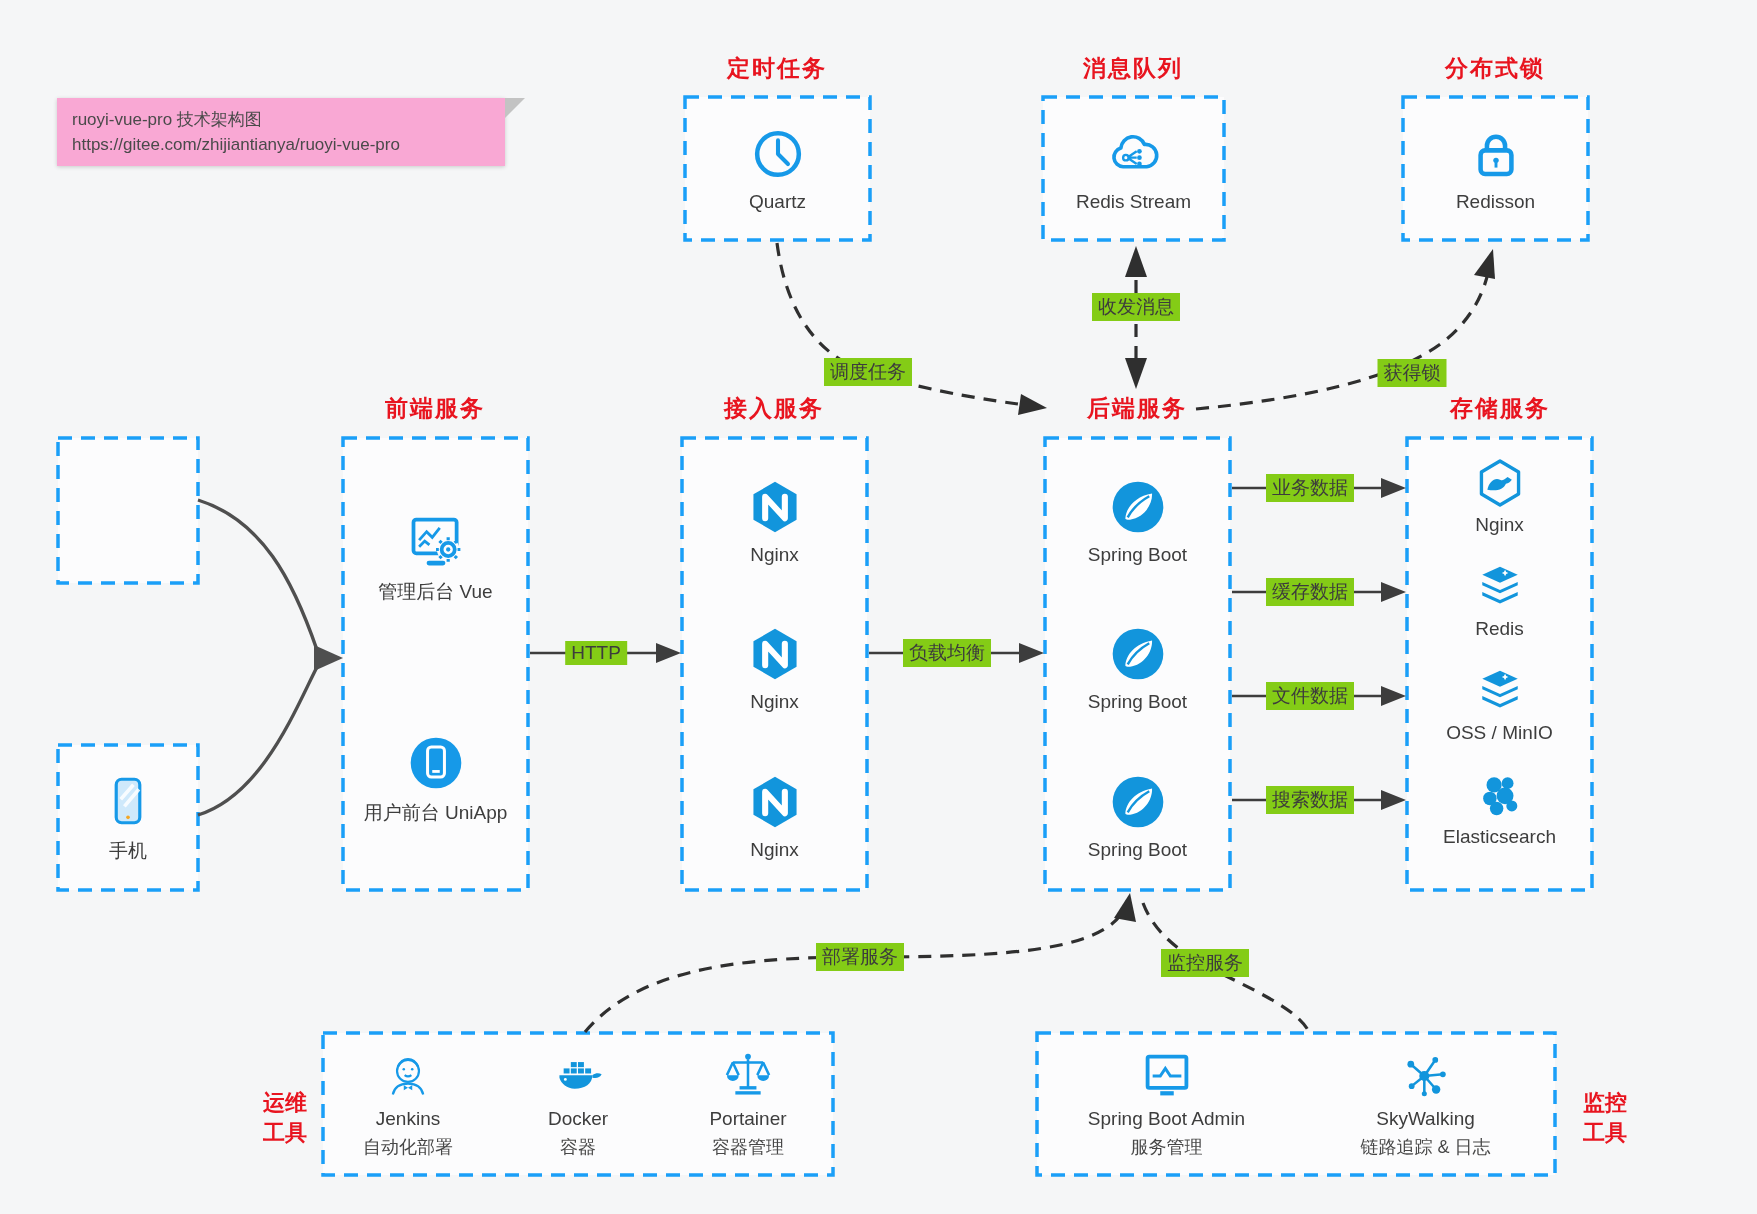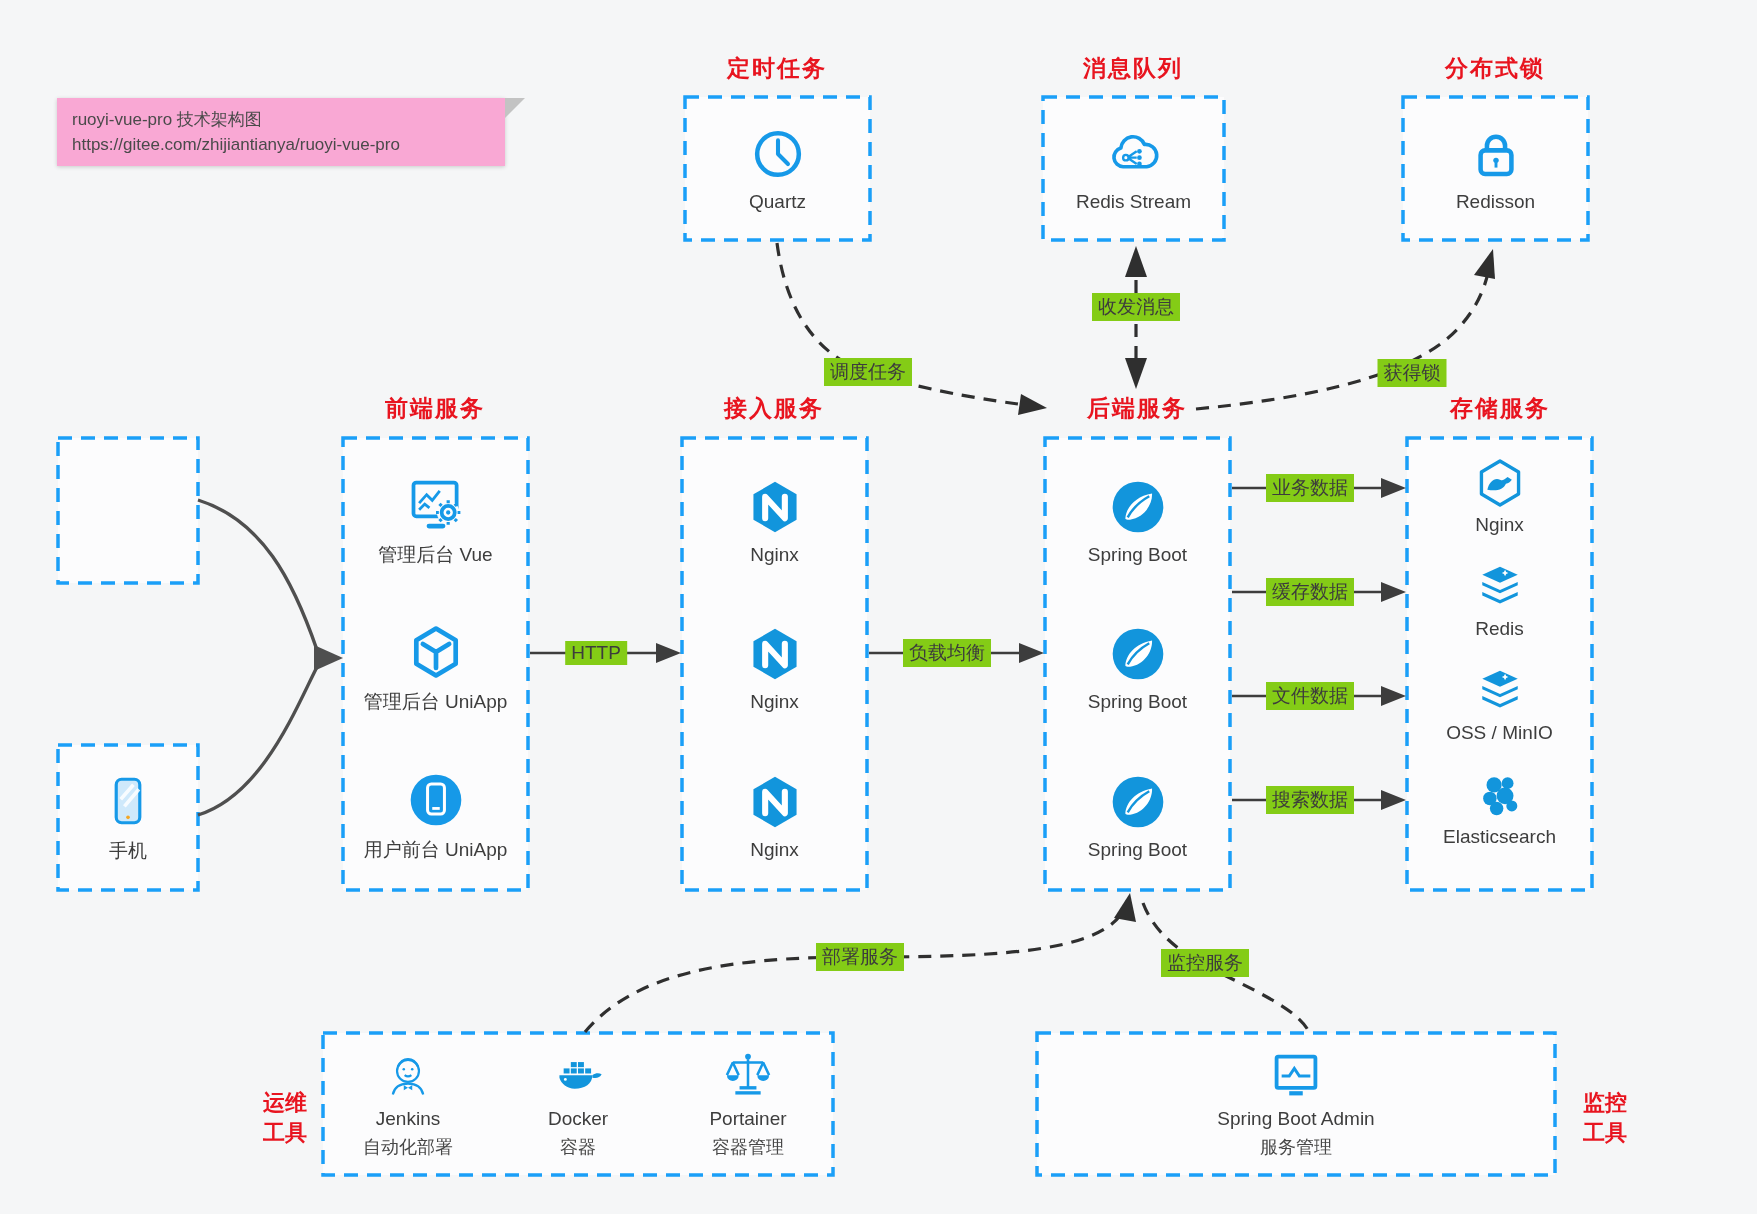--- a/index.html
+++ b/index.html
@@ -168,27 +168,20 @@
         <circle cx="45" cy="40" r="12" fill="#fcfcfd"></circle>
         <circle cx="45" cy="40" r="7" fill="none" stroke="#1699e8" stroke-width="4"></circle>
         <circle cx="45" cy="40" r="2.3" fill="#1699e8"></circle>
         <path d="M45 30 v-3 M45 50 v3 M35 40 h-3 M55 40 h3 M38 33 l-2.3 -2.3 M52 47 l2.3 2.3 M38 47 l-2.3 2.3 M52 33 l2.3 -2.3" stroke="#1699e8" stroke-width="3.4"></path>
         <rect x="22" y="52" width="20" height="5" rx="2.5" fill="#1699e8"></rect>
       </svg>
       <div class="nlabel">管理后台 Vue</div>
     </div>
     <div class="cell">
       <svg viewBox="0 0 64 64">
-        <path d="M32 7 L53 19.5 V44.5 L32 57 L11 44.5 V19.5 Z" fill="none" stroke="#1699e8" stroke-width="5" stroke-linejoin="round"></path>
-        <path d="M32 32 L18 23.5 M32 32 L46 23.5 M32 32 V49" fill="none" stroke="#1699e8" stroke-width="5" stroke-linecap="round"></path>
-      </svg>
-      <div class="nlabel">管理后台 UniApp</div>
-    </div>
-    <div class="cell">
-      <svg viewBox="0 0 64 64">
         <circle cx="32" cy="32" r="27" fill="#1699e8"></circle>
         <rect x="23" y="15" width="18" height="32" rx="4" fill="none" stroke="#ffffff" stroke-width="3.2"></rect>
         <path d="M28 41 h8" stroke="#ffffff" stroke-width="3"></path>
       </svg>
       <div class="nlabel">用户前台 UniApp</div>
     </div>
   </div>
 
   <div class="overlay col" style="left:682px;top:438px;width:185px;height:452px">
     <div class="cell">
@@ -348,20 +341,38 @@
   </div>
   <div class="overlay tools" style="left:1037px;top:1033px;width:518px;height:142px">
     <div class="tool">
       <svg viewBox="0 0 64 64">
         <rect x="9" y="9" width="46" height="37" rx="2" fill="none" stroke="#1699e8" stroke-width="4.5"></rect>
         <path d="M15 32 h9 l6 -9 6 9 h13" fill="none" stroke="#1699e8" stroke-width="3.6"></path>
         <rect x="24" y="50" width="16" height="5" fill="#1699e8"></rect>
       </svg>
       <div class="tname">Spring Boot Admin</div>
       <div class="tdesc">服务管理</div>
+    </div>
+    <div class="tool">
+      <svg viewBox="0 0 64 64">
+        <g stroke="#1295dc" stroke-width="3">
+          <path d="M30 32 L14 18 M30 32 L43 13 M30 32 L52 30 M30 32 L44 48 M30 32 L15 44 M30 32 L30 53"></path>
+        </g>
+        <g fill="#1295dc">
+          <circle cx="30" cy="32" r="6"></circle>
+          <circle cx="14" cy="18" r="4"></circle>
+            <circle cx="43" cy="13" r="3.4"></circle>
+            <circle cx="52" cy="30" r="3.4"></circle>
+          <circle cx="44" cy="48" r="5"></circle>
+            <circle cx="15" cy="44" r="3.4"></circle>
+            <circle cx="30" cy="53" r="3"></circle>
+        </g>
+      </svg>
+      <div class="tname">SkyWalking</div>
+      <div class="tdesc">链路追踪 &amp; 日志</div>
     </div>
   </div>
 
   <div class="elabel" style="left:596px;top:653px">HTTP</div>
   <div class="elabel" style="left:947px;top:653px">负载均衡</div>
   <div class="elabel" style="left:1310px;top:488px">业务数据</div>
   <div class="elabel" style="left:1310px;top:592px">缓存数据</div>
   <div class="elabel" style="left:1310px;top:696px">文件数据</div>
   <div class="elabel" style="left:1310px;top:800px">搜索数据</div>
   <div class="elabel" style="left:868px;top:372px">调度任务</div>

